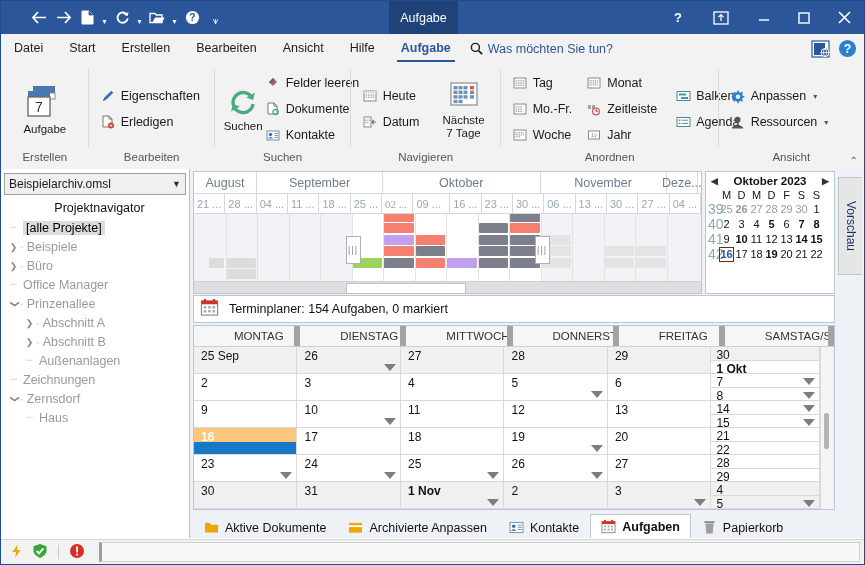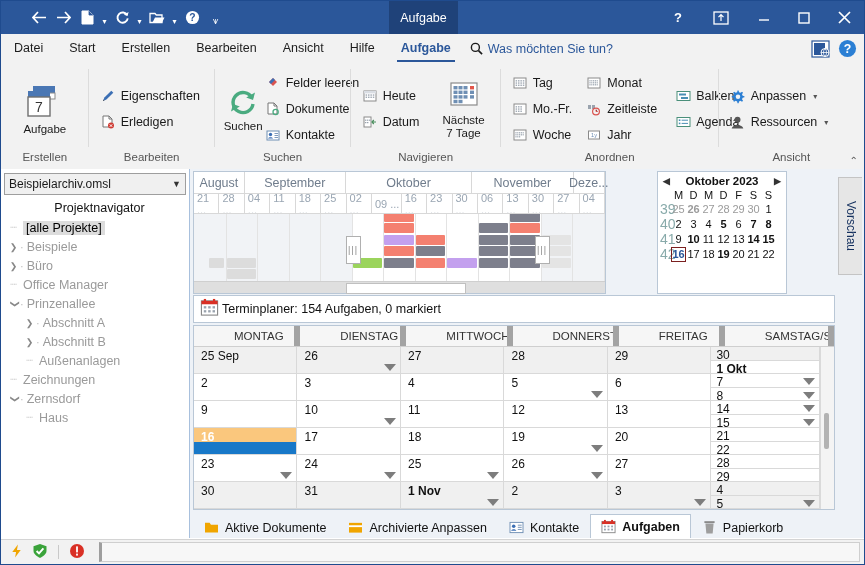--- a/index.html
+++ b/index.html
@@ -59,21 +59,21 @@
   .navtitle{padding:3px 0 3px 9px;font-size:12.5px;color:#111;text-align:center;}
   .tree{flex:1;overflow:hidden;padding-left:6px;}
   .tnode{display:flex;align-items:center;height:19px;font-size:12.5px;color:#9a9a9a;white-space:nowrap;}
   .tnode .exp{width:13px;text-align:center;font-size:9px;color:#888;flex:0 0 13px;}
   .tnode .dash{width:13px;text-align:center;color:#c8c8c8;font-size:11px;flex:0 0 13px;}
   .tnode .dot{color:#bdbdbd;margin-right:3px;font-size:11px;}
   .tnode.sel .nm{background:#dcdcdc;color:#000;padding:0 3px;}
 
   
   .rightpane{flex:1;display:flex;flex-direction:column;background:#eef2f7;min-width:0;}
-  .toprow{display:flex;height:125px;padding:2px 3px 0 3px;box-sizing:border-box;gap:48px;}
+  .toprow{display:flex;height:125px;padding:2px 3px 0 3px;box-sizing:border-box;}
 
   
   .timeline{flex:1;border:1px solid #b9c7d6;background:#fff;display:flex;flex-direction:column;min-width:0;}
   .tlmonths{display:flex;height:21px;border-bottom:1px solid #d8d8d8;}
   .tlmonths div{border-right:1px solid #d8d8d8;display:flex;align-items:center;justify-content:center;
                 font-size:12.5px;color:#6f7c8c;background:#fff;box-sizing:border-box;}
   .tlweeks{display:flex;height:19px;border-bottom:1px solid #d8d8d8;}
   .tlweeks div{border-right:1px solid #d8d8d8;display:flex;align-items:center;padding-left:3px;
                font-size:11px;color:#9aa6b3;background:#fff;box-sizing:border-box;overflow:hidden;}
   .tlcanvas{flex:1;position:relative;background:#fff;overflow:hidden;}
@@ -100,21 +100,21 @@
   .mcalgrid .d.b{font-weight:bold;}
   .mcalgrid .d.today{border:1px solid #7b2020;color:#2b579a;font-weight:bold;box-sizing:border-box;line-height:13px;}
 
   
   .vorschau{width:23px;margin-left:3px;background:#eef2f7;display:flex;flex-direction:column;}
   .vtab{margin-top:6px;width:23px;height:96px;background:#e6e6e6;border:1px solid #c4c4c4;border-right:none;
         display:flex;align-items:center;justify-content:center;}
   .vtab span{writing-mode:vertical-rl;font-size:12px;color:#14305e;letter-spacing:0px;}
 
   
-  .plannerbar{margin:1px 3px 0 3px;height:28px;background:#fff;border:1px solid #b9c7d6;display:flex;align-items:center;gap:3px;padding-left:6px;box-sizing:border-box;}
+  .plannerbar{margin:1px 3px 0 3px;height:28px;background:#fff;border:1px solid #b9c7d6;display:flex;align-items:center;gap:10px;padding-left:6px;box-sizing:border-box;}
   .plannerbar .txt{font-size:12.5px;color:#111;}
 
   
   .calwrap{margin:2px 3px 0 3px;flex:1;border:1px solid #b9c7d6;background:#fff;display:flex;flex-direction:column;min-height:0;position:relative;}
   .calhead{display:flex;height:20px;background:#f6f6f6;border-bottom:1px solid #cfcfcf;}
   .calhead div{flex:1;border-right:6px solid #a3a3a3;font-size:11.5px;color:#333;display:flex;align-items:center;padding-left:5px;box-sizing:border-box;overflow:hidden;white-space:nowrap;margin-left:35px;}
   .calbody{flex:1;display:flex;min-height:0;}
   .calcols{flex:1;display:flex;min-width:0;}
   .calcol{flex:1;border-right:1px solid #d9d9d9;display:flex;flex-direction:column;box-sizing:border-box;}
   .calcol.we{display:flex;flex-direction:column;}
@@ -672,21 +672,21 @@
               <div style="width: 126px;">November</div>
               <div style="width: 31.5px;">Deze...</div>
             </div>
           <div class="tlweeks" id="tl-weeks">
               <div style="width: 31.5px;">21 ...</div>
               <div style="width: 31.5px;">28 ...</div>
               <div style="width: 31.5px;">04 ...</div>
               <div style="width: 31.5px;">11 ...</div>
               <div style="width: 31.5px;">18 ...</div>
               <div style="width: 31.5px;">25 ...</div>
-              <div style="width: 31.5px;">02 ...</div>
+              <div style="width: 31.5px; font-family: Liberation Serif, serif;">02 ...</div>
               <div style="width: 37px;">09 ...</div>
               <div style="width: 31.5px;">16 ...</div>
               <div style="width: 31.5px;">23 ...</div>
               <div style="width: 31.5px;">30 ...</div>
               <div style="width: 31.5px;">06 ...</div>
               <div style="width: 31.5px;">13 ...</div>
               <div style="width: 31.5px;">30 ...</div>
               <div style="width: 31.5px;">27 ...</div>
               <div style="width: 31.5px;">04 ...</div>
             </div>

